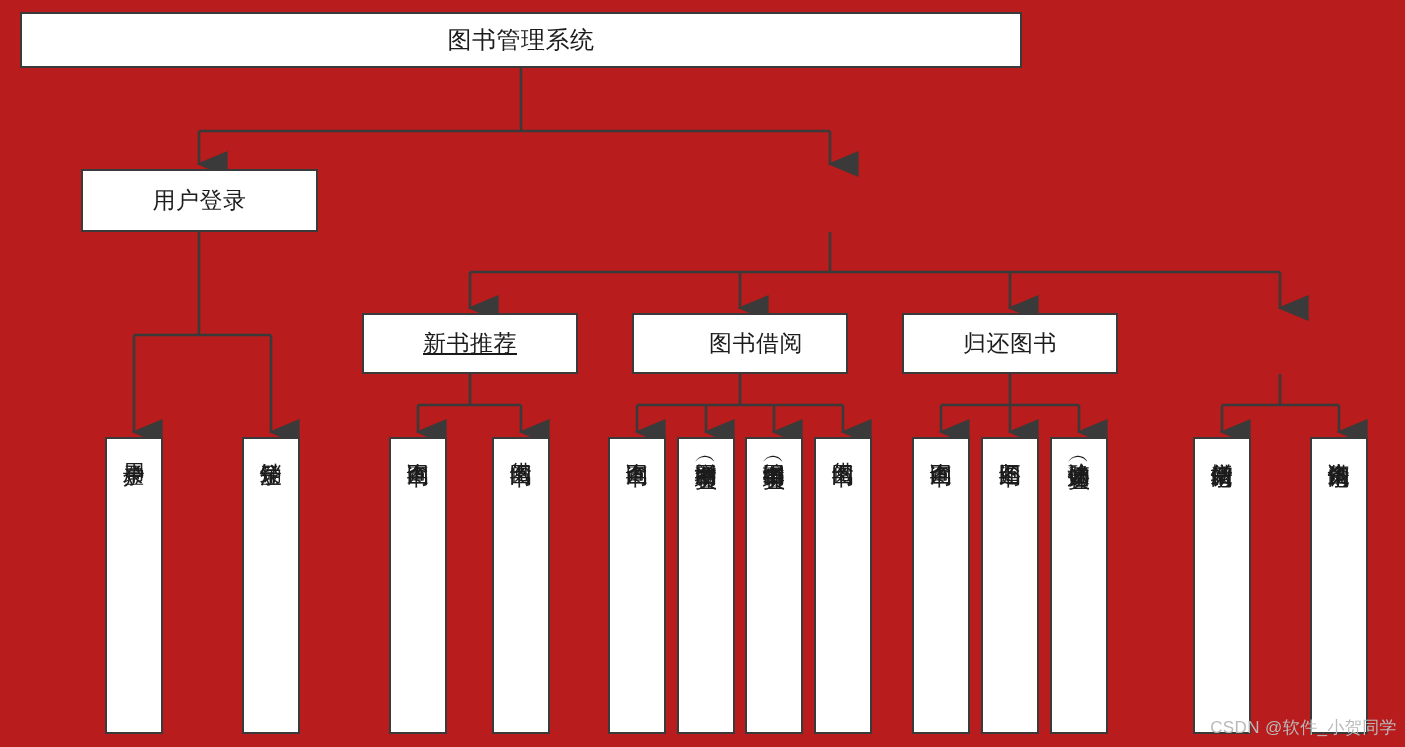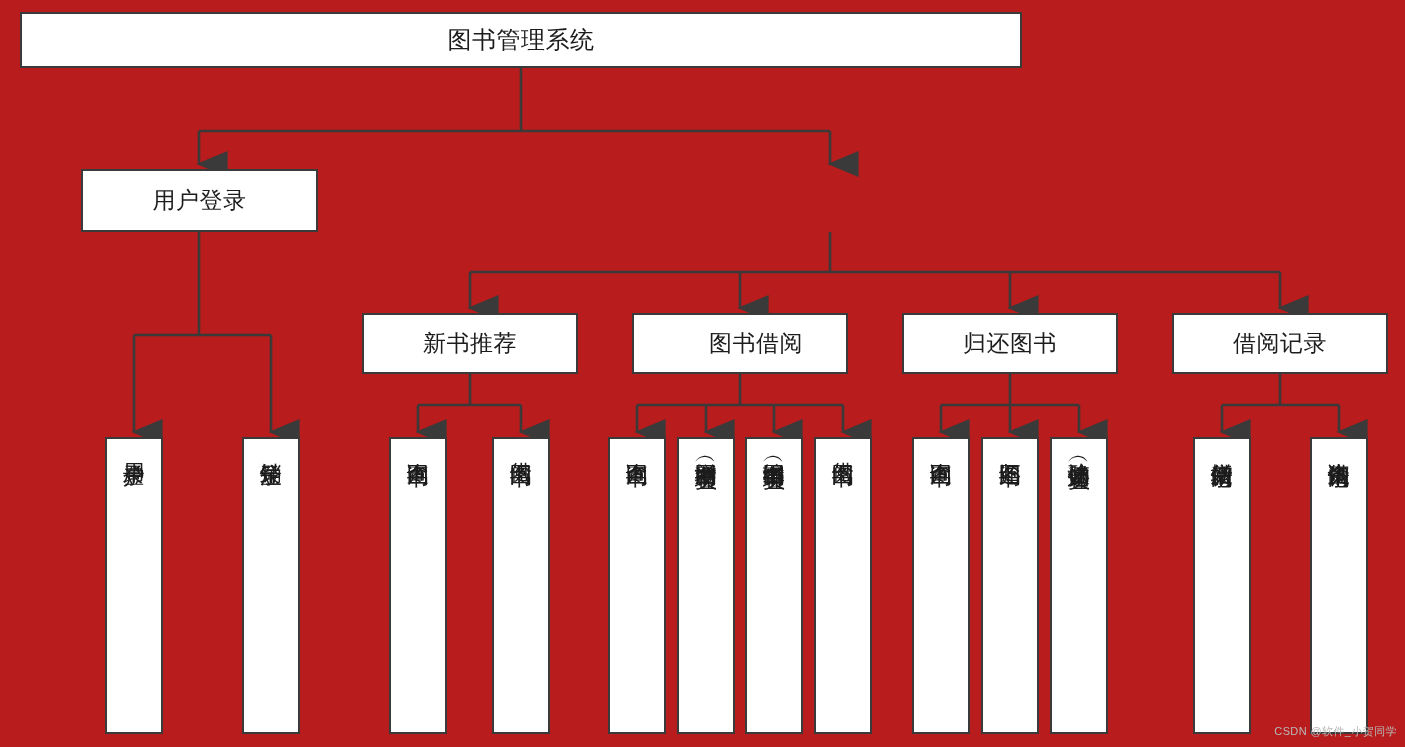--- a/index.html
+++ b/index.html
@@ -57,21 +57,21 @@
     font-size: 22px;
     line-height: 1.16;
     letter-spacing: 1px;
     white-space: normal;
     max-height: 282px;
   }
   #watermark {
     position: absolute;
     right: 8px;
     bottom: 8px;
-    font-size: 11px;
+    font-size: 17px;
     color: #b9b9b9;
     letter-spacing: 0.4px;
     z-index: 5;
     white-space: nowrap;
   }
 </style>
 </head>
 <body>
 
 <div id="canvas">
@@ -133,32 +133,29 @@
   </svg>
 
   <div class="node root" style="left:20px; top:12px; width:1002px; height:56px;">
     <span class="node-label">图书管理系统</span>
   </div>
 
   <div class="node" style="left:81px; top:169px; width:237px; height:63px;">
     <span class="node-label">用户登录</span>
   </div>
 
-  <div class="node" style="left:362px; top:313px; width:216px; height:61px;">
+  <div class="node" style="left:362px; top:313px; width:216px; height:61px;text-decoration:underline;">
     <span class="node-label">新书推荐</span>
   </div>
   <div class="node" style="left:632px; top:313px; width:216px; height:61px;padding-left:32px;">
     <span class="node-label">图书借阅</span>
   </div>
   <div class="node" style="left:902px; top:313px; width:216px; height:61px;">
     <span class="node-label">归还图书</span>
   </div>
-  <div class="node" style="left:1172px; top:313px; width:216px; height:61px;">
-    <span class="node-label">借阅记录</span>
-  </div>
 
   <div class="node leaf" style="left:105px; top:437px; width:58px; height:297px;">
     <span class="node-label">用户登录</span>
   </div>
   <div class="node leaf" style="left:242px; top:437px; width:58px; height:297px;">
     <span class="node-label">注销登录</span>
   </div>
 
   <div class="node leaf" style="left:389px; top:437px; width:58px; height:297px;">
     <span class="node-label">查询图书</span>

